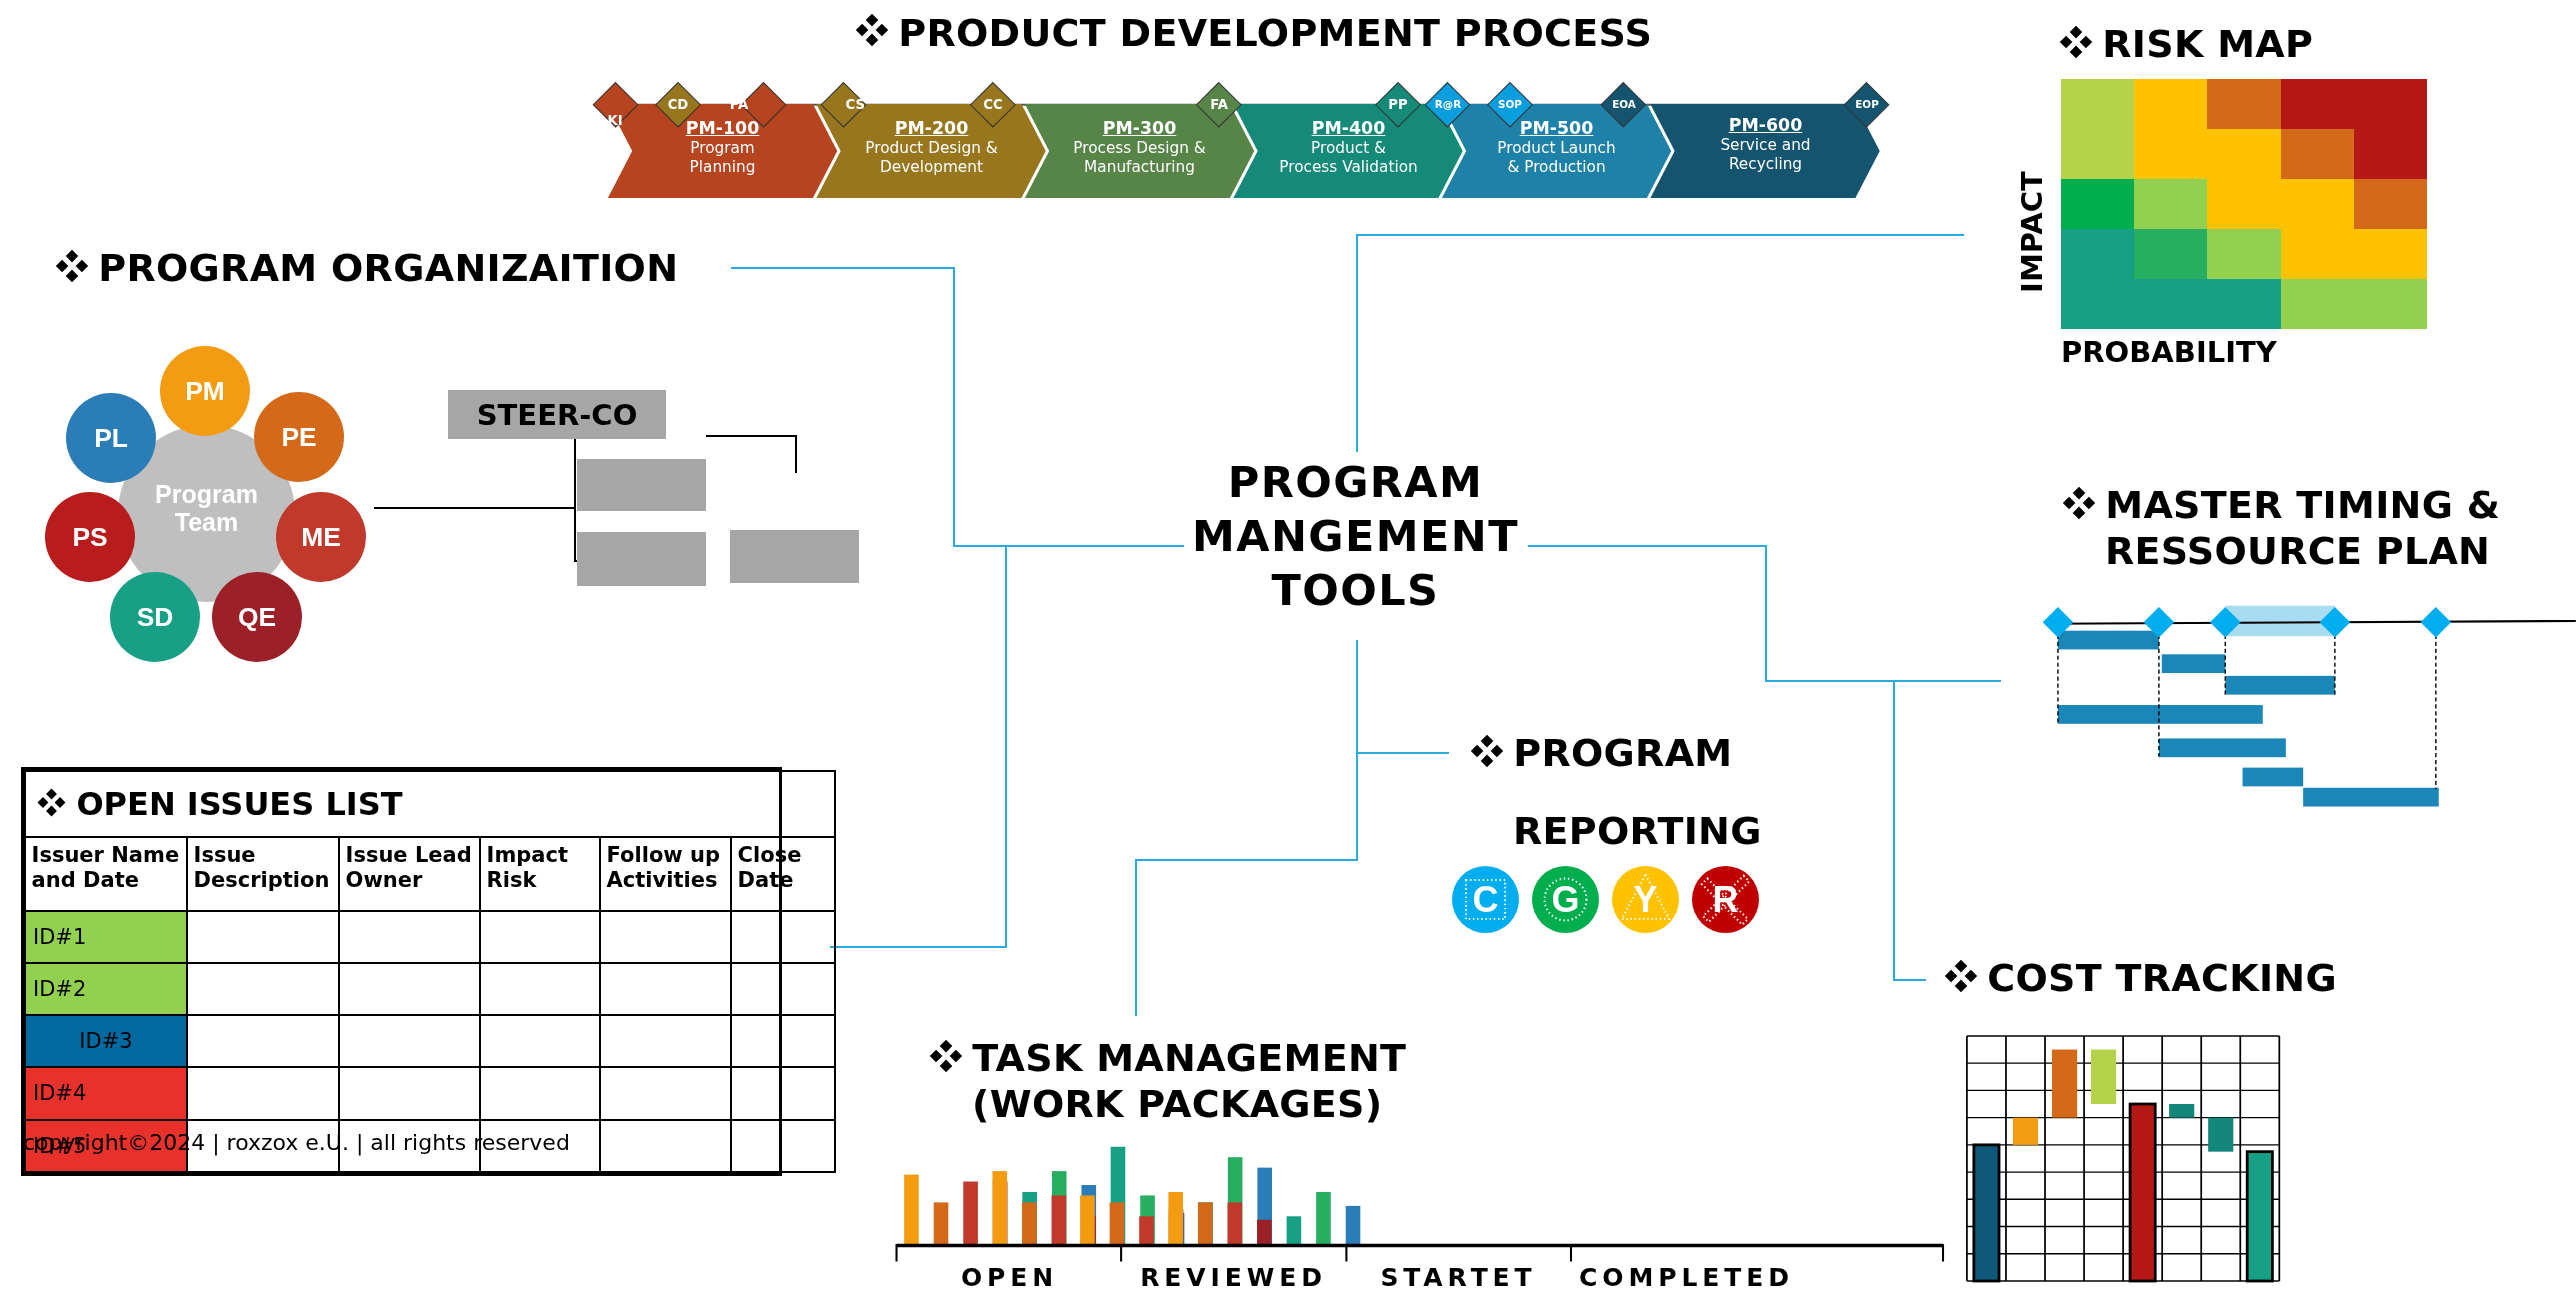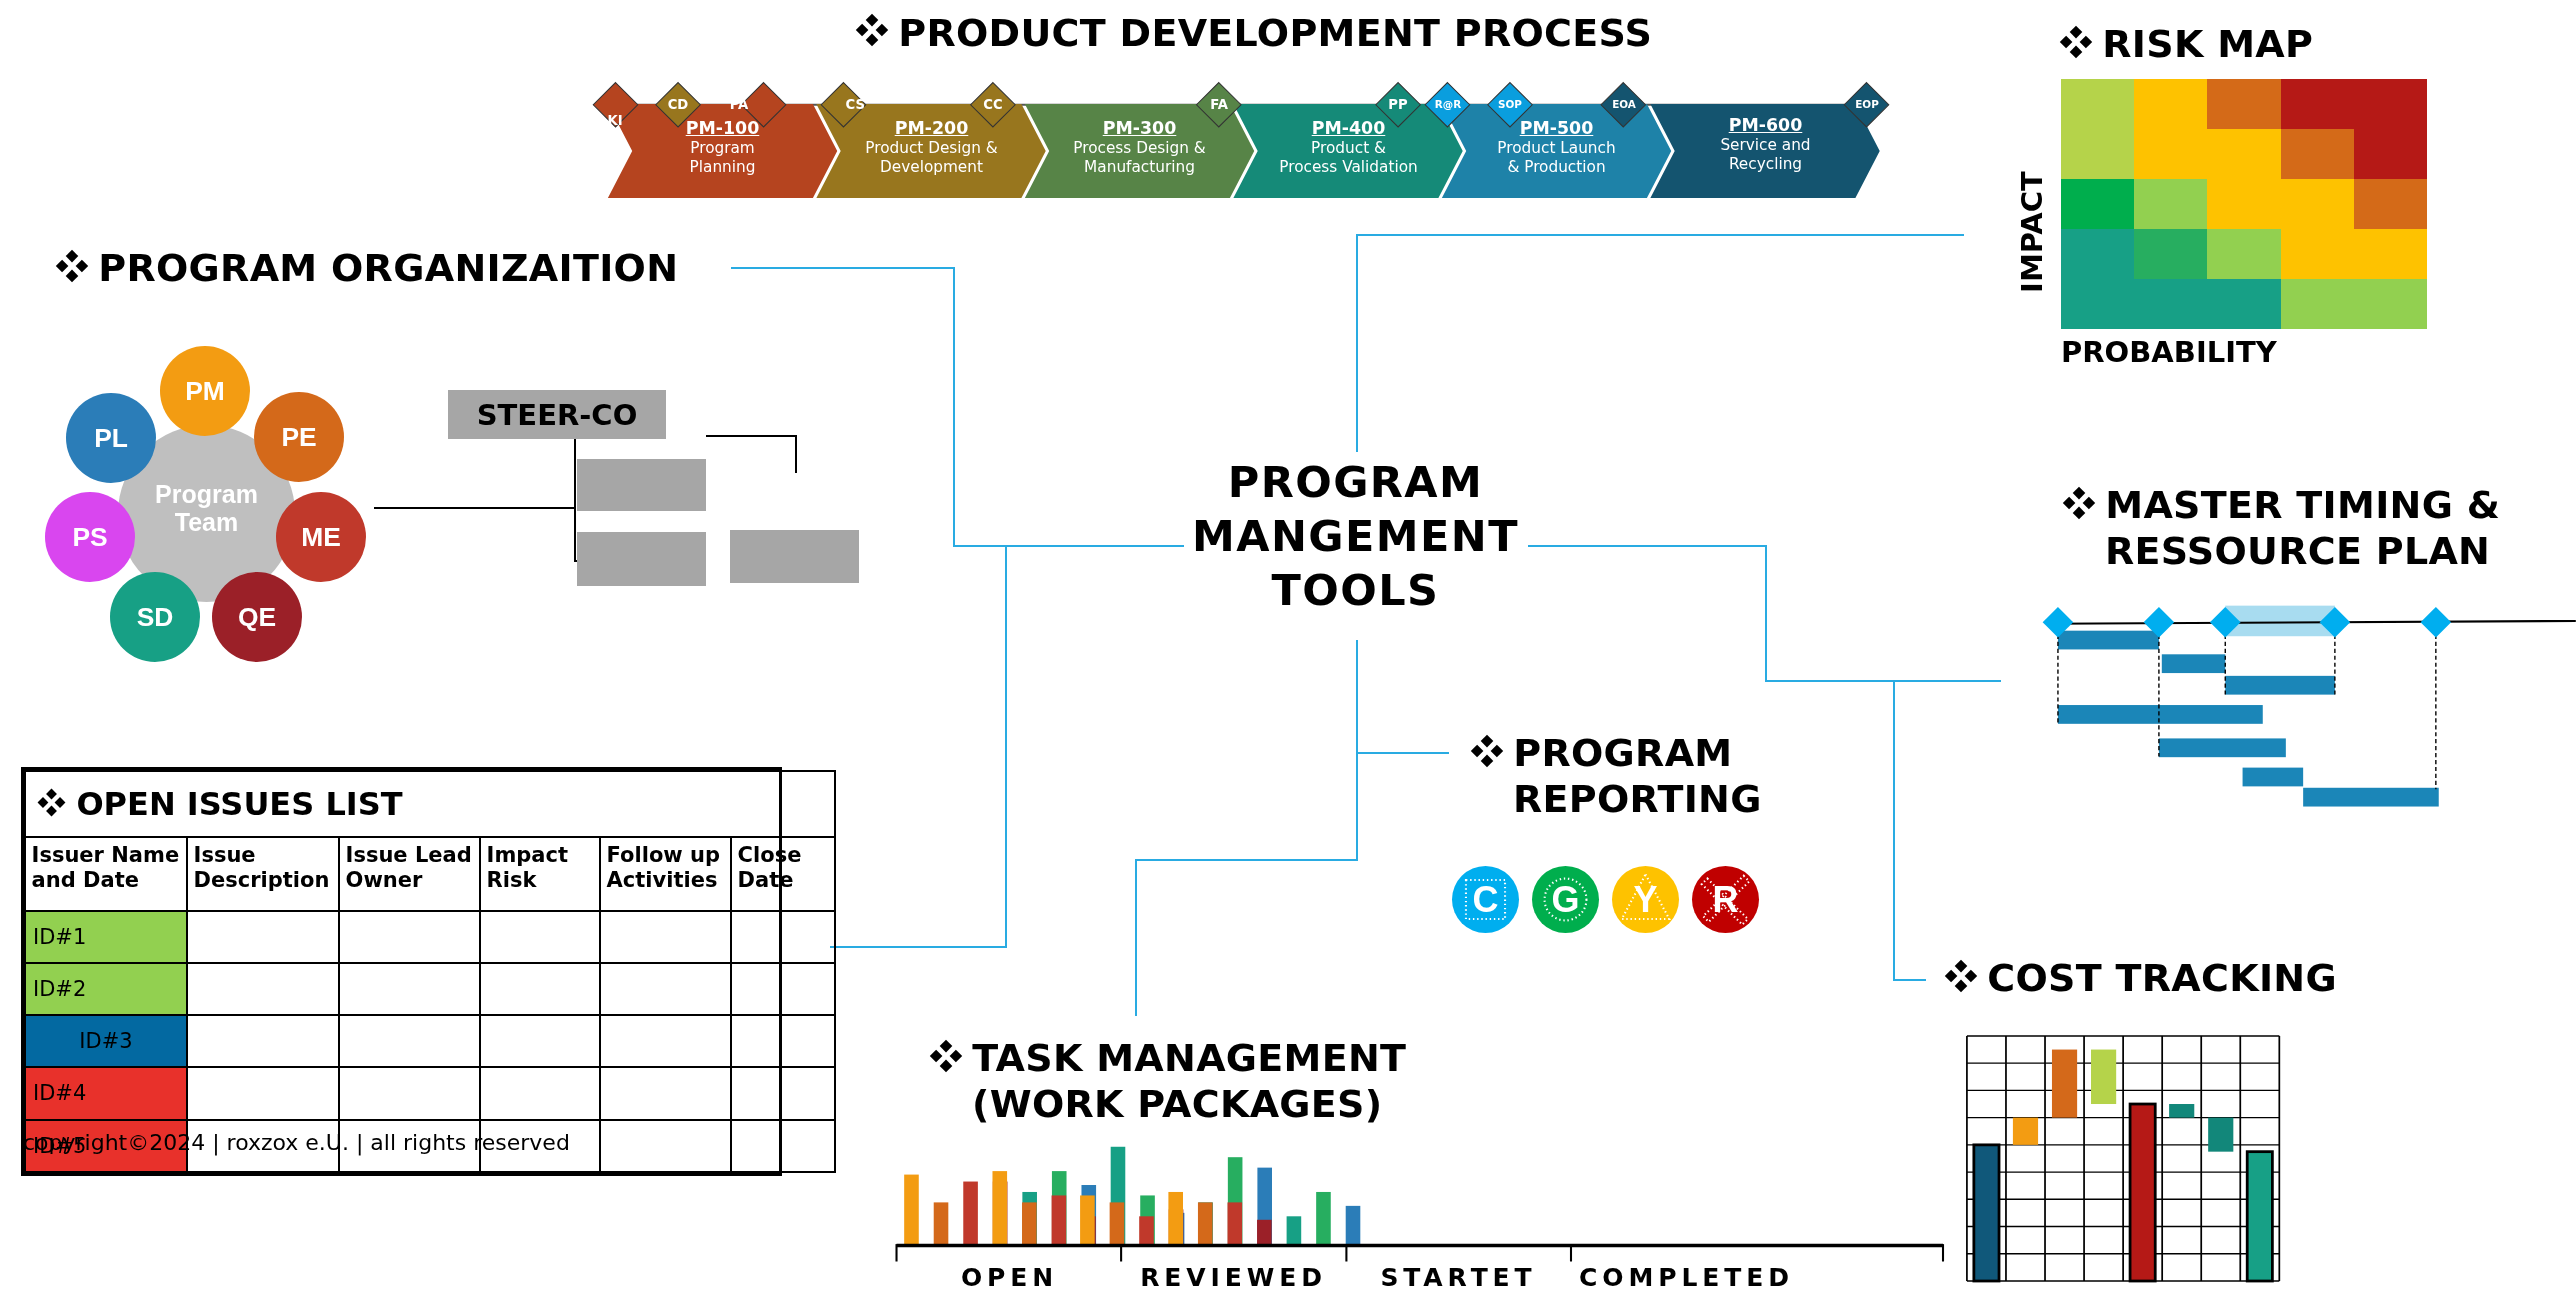--- a/index.html
+++ b/index.html
@@ -153,21 +153,21 @@
   <div class="abs" style="left:118px;top:480px;width:177px;text-align:center;color:#fff;font-family:'Liberation Sans',sans-serif;font-weight:bold;font-size:25px;line-height:28px;">
     <div>Program</div>
     <div>Team</div>
   </div>
   <div id="team-members">
       <div class="team-circle" style="left: 160px; top: 346px; width: 90px; height: 90px; background: rgb(243, 156, 18);">PM</div>
       <div class="team-circle" style="left: 254px; top: 392px; width: 90px; height: 90px; background: rgb(212, 105, 26);">PE</div>
       <div class="team-circle" style="left: 276px; top: 492px; width: 90px; height: 90px; background: rgb(192, 57, 43);">ME</div>
       <div class="team-circle" style="left: 212px; top: 572px; width: 90px; height: 90px; background: rgb(155, 32, 40);">QE</div>
       <div class="team-circle" style="left: 110px; top: 572px; width: 90px; height: 90px; background: rgb(23, 160, 133);">SD</div>
-      <div class="team-circle" style="left: 45px; top: 492px; width: 90px; height: 90px; background: #d946ef;">PS</div>
+      <div class="team-circle" style="left: 45px; top: 492px; width: 90px; height: 90px; background: #b91c1c;">PS</div>
       <div class="team-circle" style="left: 66px; top: 393px; width: 90px; height: 90px; background: rgb(43, 125, 184);">PL</div>
     </div>
 </div>
 <div>
   <div class="org-line" style="left:374px;top:507px;width:202px;height:2.1px;"></div>
   <div class="org-line" style="left:574px;top:400px;width:2.1px;height:161px;"></div>
   <div class="org-line" style="left:574px;top:560px;width:9.7px;height:2.1px;"></div>
   <div class="org-line" style="left:706px;top:435px;width:90px;height:2.1px;"></div>
   <div class="org-line" style="left:795px;top:435px;width:2.1px;height:38px;"></div>
   <div class="org-box" style="left:448px;top:390px;width:218px;height:49px;display:flex;align-items:center;justify-content:center;">
@@ -270,21 +270,21 @@
         </tr>
       </tbody>
   </table>
 </div>
 <div id="copyright">copyright©2024 | roxzox e.U. | all rights reserved</div>
 
 <div class="heading" style="left:1469px;top:730px;line-height:46px;">
   <div><svg class="bullet" viewBox="0 0 52 52" width="36" height="36">
         <use href="#bullet-sym"></use>
       </svg><span>PROGRAM</span></div>
-  <div style="padding-left:44px;">REPORTING</div>
+  <div style="padding-left:44px;margin-top:32px;">REPORTING</div>
 </div>
 <div id="reporting-circles">
     <div class="rep-circle" style="left: 1452px; top: 866px; background: rgb(0, 174, 239);">
       <svg width="67" height="67" style="position:absolute;left:0;top:0" viewBox="0 0 96 96">
         <rect x="20" y="20" width="56" height="56" fill="none" stroke="#fff" stroke-width="3" stroke-dasharray="2 4"></rect>
       </svg>
       <span>C</span>
     </div>
     <div class="rep-circle" style="left: 1532px; top: 866px; background: rgb(0, 174, 77);">
       <svg width="67" height="67" style="position:absolute;left:0;top:0" viewBox="0 0 96 96">

